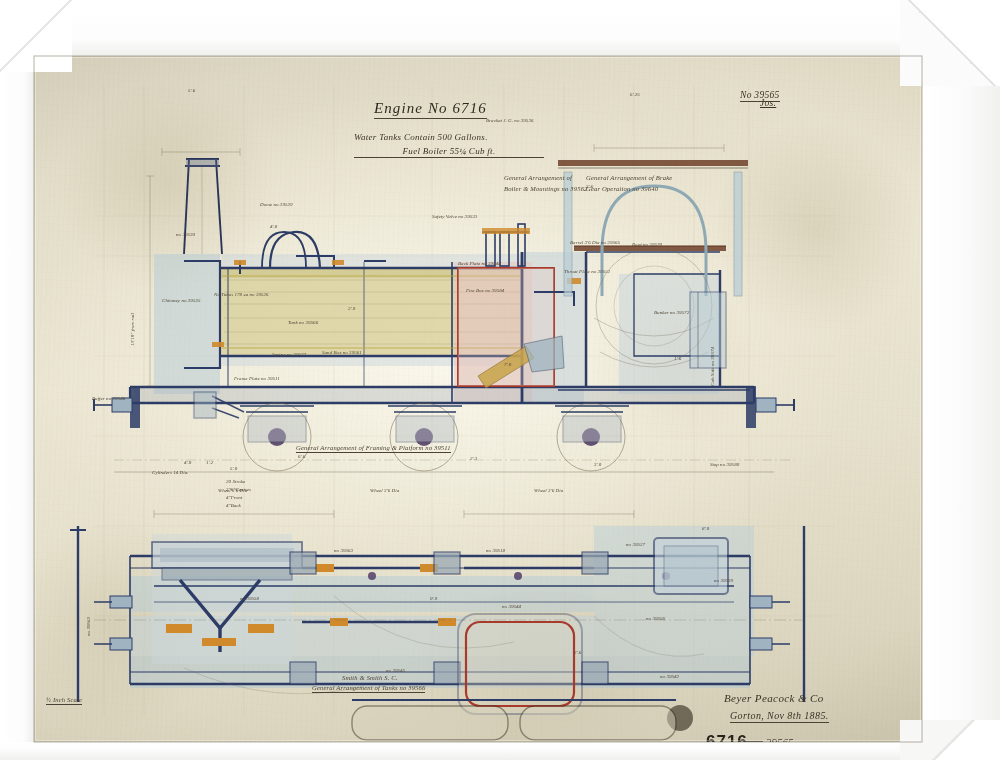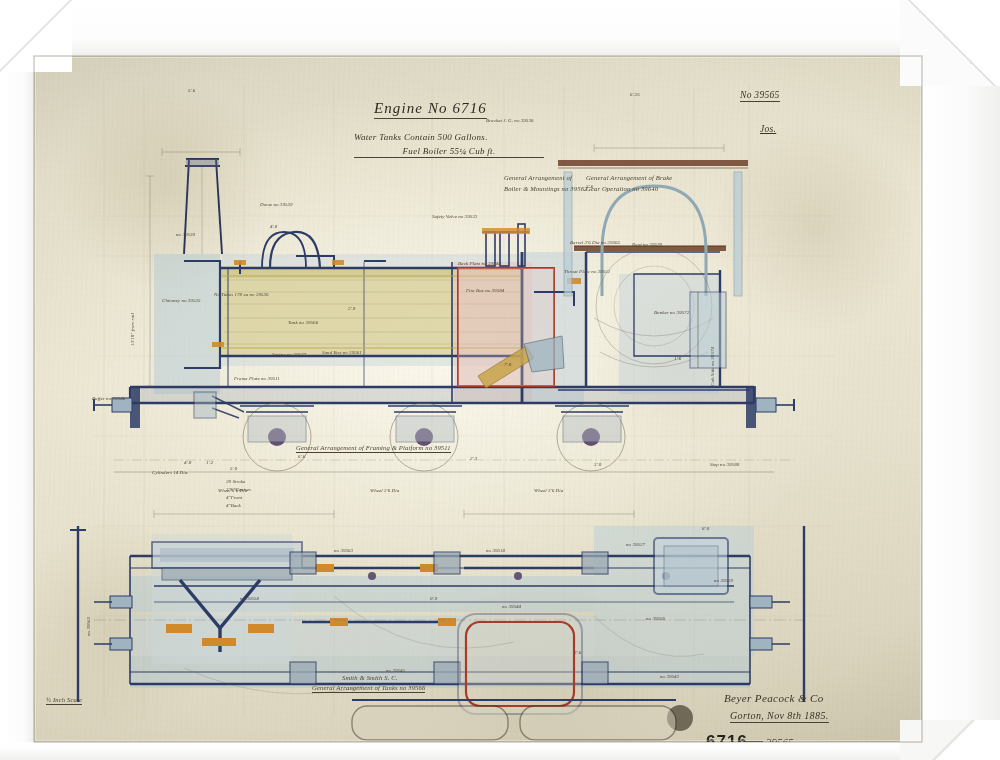--- a/index.html
+++ b/index.html
@@ -408,21 +408,21 @@
         <line x1="600" y1="454" x2="600" y2="462"></line>
       </g>
     </svg>
 
     <div class="ink t-title ul" style="left:340px;top:44px;">Engine No 6716</div>
 
     <div class="ink t-sub" style="left:320px;top:76px;">Water Tanks Contain   500 Gallons.</div>
     <div class="ink t-sub ul" style="left:320px;top:90px;width:190px;">Fuel Boiler               55¼ Cub ft.</div>
 
     <div class="ink t-corner ul" style="left:706px;top:34px;">No 39565</div>
-    <div class="ink t-corner" style="left:726px;top:68px;text-decoration:underline;">Jos.</div>
+    <div class="ink t-corner" style="left:726px;top:42px;text-decoration:underline;">Jos.</div>
 
     <div class="ink t-note" style="left:470px;top:118px;">General Arrangement of</div>
     <div class="ink t-note" style="left:470px;top:129px;">Boiler &amp; Mountings no 39562</div>
     <div class="ink t-note" style="left:552px;top:118px;">General Arrangement of Brake</div>
     <div class="ink t-note" style="left:552px;top:129px;">Gear Operation   no 39640</div>
     <div class="ink t-tiny" style="left:452px;top:62px;">Bracket J. G. no 39536</div>
 
     <div class="ink t-tiny" style="left:180px;top:236px;">No Tubes 178 ea no 39526</div>
     <div class="ink t-tiny" style="left:432px;top:232px;">Fire Box no 39584</div>
     <div class="ink t-tiny" style="left:424px;top:205px;">Back Plate no 39548</div>

